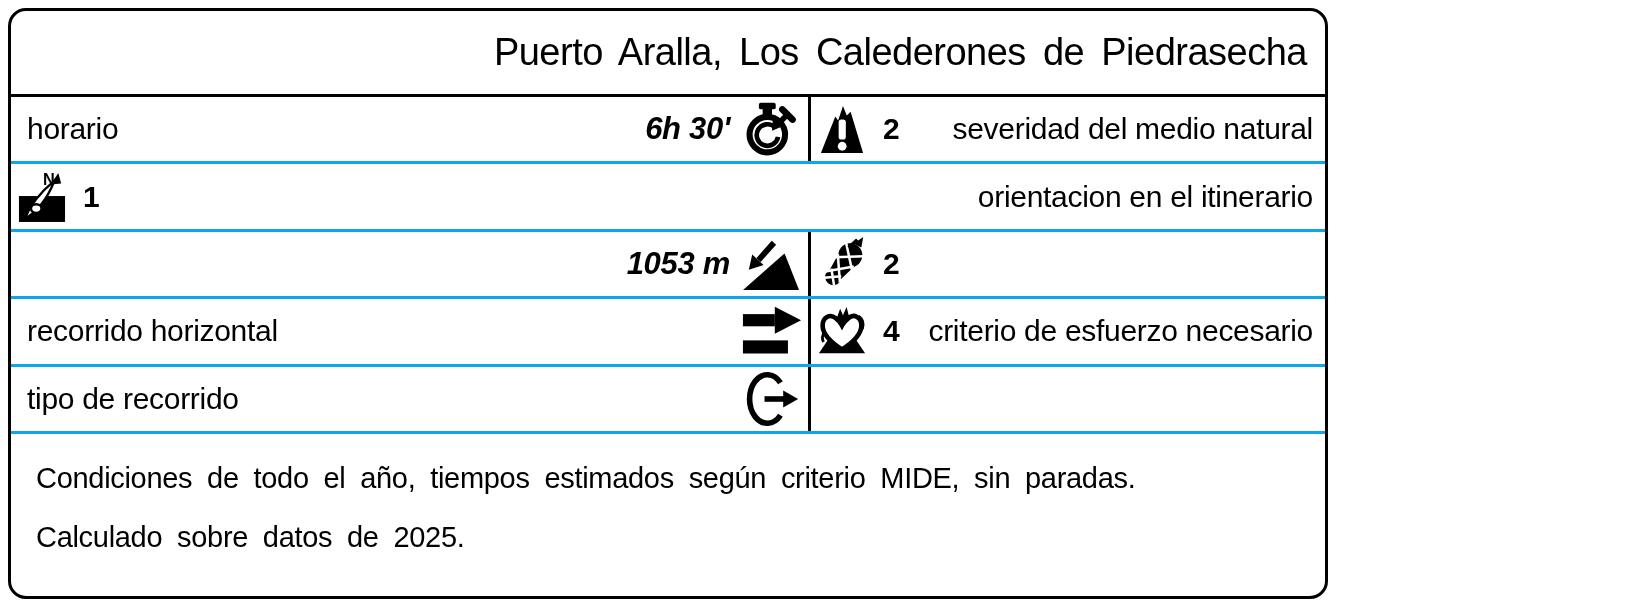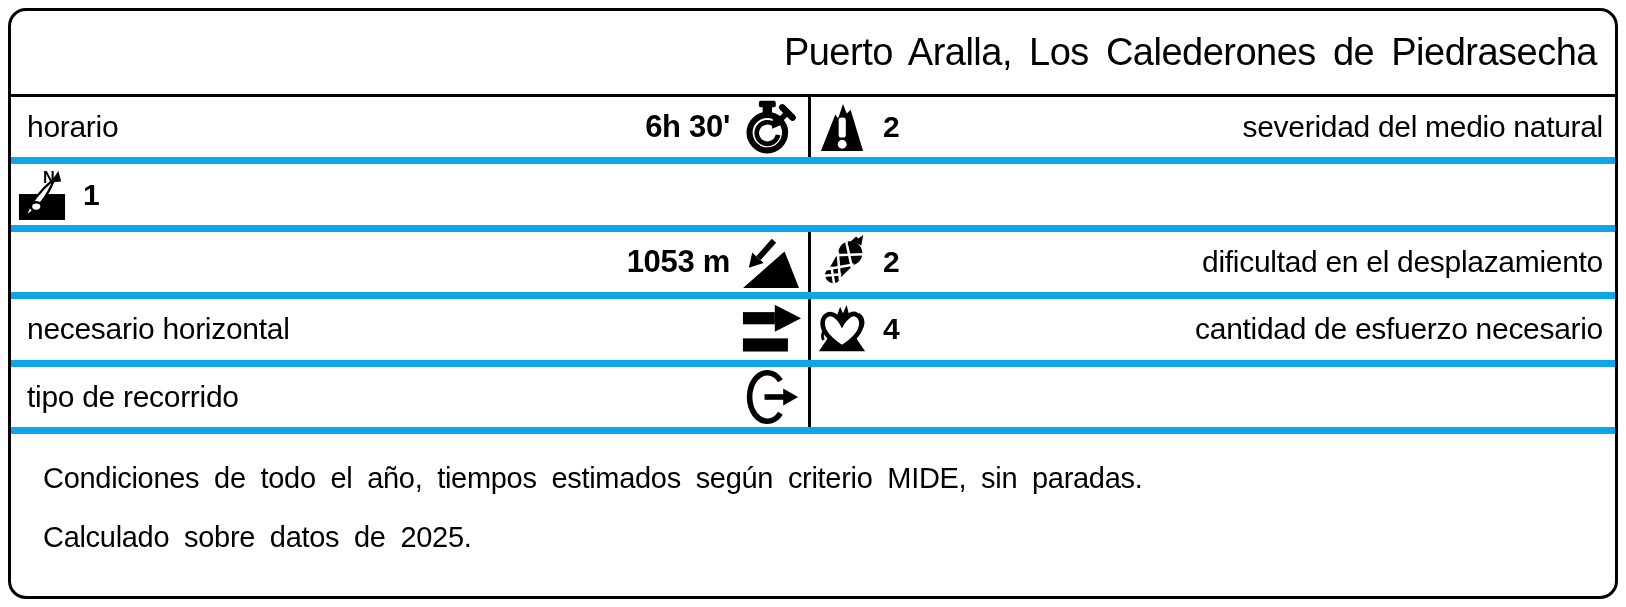--- a/index.html
+++ b/index.html
@@ -1,38 +1,38 @@
 <!DOCTYPE html>
 <html><head>
 <meta charset="utf-8">
 <style>
   html,body{margin:0;padding:0;background:#fff;}
   .stage{position:relative;width:1626px;height:607px;background:#ffffff;
          font-family:"Liberation Sans","DejaVu Sans",sans-serif;color:#000;}
-  .card{position:absolute;left:8px;top:8px;width:1610px;height:591px;
+  .card{position:absolute;left:8px;top:8px;width:1320px;height:591px;
         border:3px solid #000;border-radius:18px;box-sizing:border-box;
         display:flex;flex-direction:column;overflow:hidden;background:#fff;}
   .title-row{flex:0 0 86px;display:flex;align-items:center;justify-content:flex-end;
              padding-right:18px;border-bottom:3px solid #000;box-sizing:border-box;}
   .title{font-size:38px;word-spacing:7px;letter-spacing:-0.5px;}
-  .row{flex:0 0 67.4px;display:flex;box-sizing:border-box;border-bottom:7px solid #0ea5e9;}
+  .row{flex:0 0 67.4px;display:flex;box-sizing:border-box;border-bottom:3px solid #0ea5e9;}
   .left-cell{flex:0 0 800px;width:800px;display:flex;align-items:center;
              padding-left:16px;border-right:3px solid #000;box-sizing:border-box;}
   .row-label{font-size:30px;letter-spacing:-0.3px;white-space:nowrap;}
   .spacer{flex:1;}
-  .value{font-size:31px;font-weight:bold;letter-spacing:-0.3px;white-space:nowrap;}
+  .value{font-size:31px;font-weight:bold;letter-spacing:-0.3px;white-space:nowrap;font-style:italic;}
   .icon-box-left{flex:0 0 64px;margin-left:10px;margin-right:4px;
                  display:flex;align-items:center;justify-content:center;}
   .right-cell{flex:1;display:flex;align-items:center;padding-left:6px;}
   .icon-box-right{flex:0 0 50px;display:flex;align-items:center;justify-content:center;}
   .score{font-size:30px;font-weight:bold;margin-left:16px;min-width:22px;}
   .right-label{flex:1;text-align:right;font-size:30px;padding-right:12px;
                letter-spacing:-0.3px;white-space:nowrap;}
   .footer{flex:1;padding:28px 20px 0 16px;}
-  .footer p{margin:0 0 26px 16px;font-size:29px;word-spacing:7px;letter-spacing:-0.3px;}
+  .footer p{margin:0 0 26px 9px;font-size:29px;word-spacing:7px;letter-spacing:-0.3px;}
   svg{display:block;overflow:visible;}
   svg .ink{fill:#000;}
 </style>
 </head>
 <body>
 
 <div class="stage">
   <div class="card">
 
     <div class="title-row">
@@ -74,20 +74,21 @@
         <span class="icon-box-right">
           <svg width="48" height="54" viewBox="0 0 50 56">
             <text x="26" y="15" font-size="17" font-weight="bold" fill="#000" font-family="Liberation Sans, DejaVu Sans, sans-serif">N</text>
             <polygon class="ink" points="34,15 42,3 45,14"></polygon>
             <rect class="ink" x="1" y="27" width="48" height="27"></rect>
             <path d="M7 51 Q 27 39 38 11 Q 15 30 7 51 Z" fill="#fff" stroke="#000" stroke-width="2.5"></path>
             <ellipse cx="19" cy="40" rx="5.5" ry="4.5" fill="#fff" stroke="#000" stroke-width="2.5"></ellipse>
           </svg>
         </span>
         <span class="score">1</span>
+        <span class="right-label">orientacion en el itinerario</span>
       </div>
     </div>
 
     <div class="row">
       <div class="left-cell">
         <span class="spacer"></span>
         <span class="value">1053 m</span>
         <span class="icon-box-left">
           <svg width="60" height="56" viewBox="0 0 62 58">
             <polygon class="ink" points="1,56 59,56 44,18"></polygon>
@@ -110,48 +111,47 @@
                 <line x1="33" y1="23" x2="13" y2="45"></line>
                 <line x1="16" y1="39" x2="29" y2="51"></line>
                 <line x1="29" y1="39" x2="16" y2="51"></line>
               </g>
             </g>
             <line x1="30" y1="11" x2="39" y2="3" stroke="#000" stroke-width="4"></line>
             <polygon class="ink" points="35,7 45,0 43,11"></polygon>
           </svg>
         </span>
         <span class="score">2</span>
-        <span class="right-label">dificultad en el desplazamiento</span>
       </div>
     </div>
 
     <div class="row">
       <div class="left-cell">
-        <span class="row-label">necesario horizontal</span>
+        <span class="row-label">recorrido horizontal</span>
         <span class="spacer"></span>
         <span class="icon-box-left">
           <svg width="60" height="52" viewBox="0 0 64 54">
             <rect class="ink" x="1" y="9" width="34" height="13"></rect>
             <polygon class="ink" points="35,1 63,15.5 35,30"></polygon>
             <rect class="ink" x="1" y="37" width="48" height="14"></rect>
           </svg>
         </span>
       </div>
       <div class="right-cell">
         <span class="icon-box-right">
           <svg width="48" height="52" viewBox="0 0 52 54">
             <polygon class="ink" points="1,51 51,51 26,14"></polygon>
             <path d="M26 47 C 12 38 5 30 5 21 C 5 12 13 8 19 13 Q 24 17 26 21 Q 28 17 33 13 C 39 8 47 12 47 21 C 47 30 40 38 26 47 Z" fill="#fff" stroke="#000" stroke-width="5"></path>
             <polygon class="ink" points="20,14 24,3 27,10 31,1 34,13 26,21"></polygon>
             <path d="M44 11 q7 5 4 14" fill="none" stroke="#000" stroke-width="3"></path>
             <path d="M7 28 q-4 6 -1 11" fill="none" stroke="#000" stroke-width="3"></path>
           </svg>
         </span>
         <span class="score">4</span>
-        <span class="right-label">cantidad de esfuerzo necesario</span>
+        <span class="right-label">criterio de esfuerzo necesario</span>
       </div>
     </div>
 
     <div class="row">
       <div class="left-cell">
         <span class="row-label">tipo de recorrido</span>
         <span class="spacer"></span>
         <span class="icon-box-left">
           <svg width="56" height="60" viewBox="0 0 60 64">
             <path d="M39.1 14.6 A19 26 0 1 0 39.1 49.4" fill="none" stroke="#000" stroke-width="6"></path>

